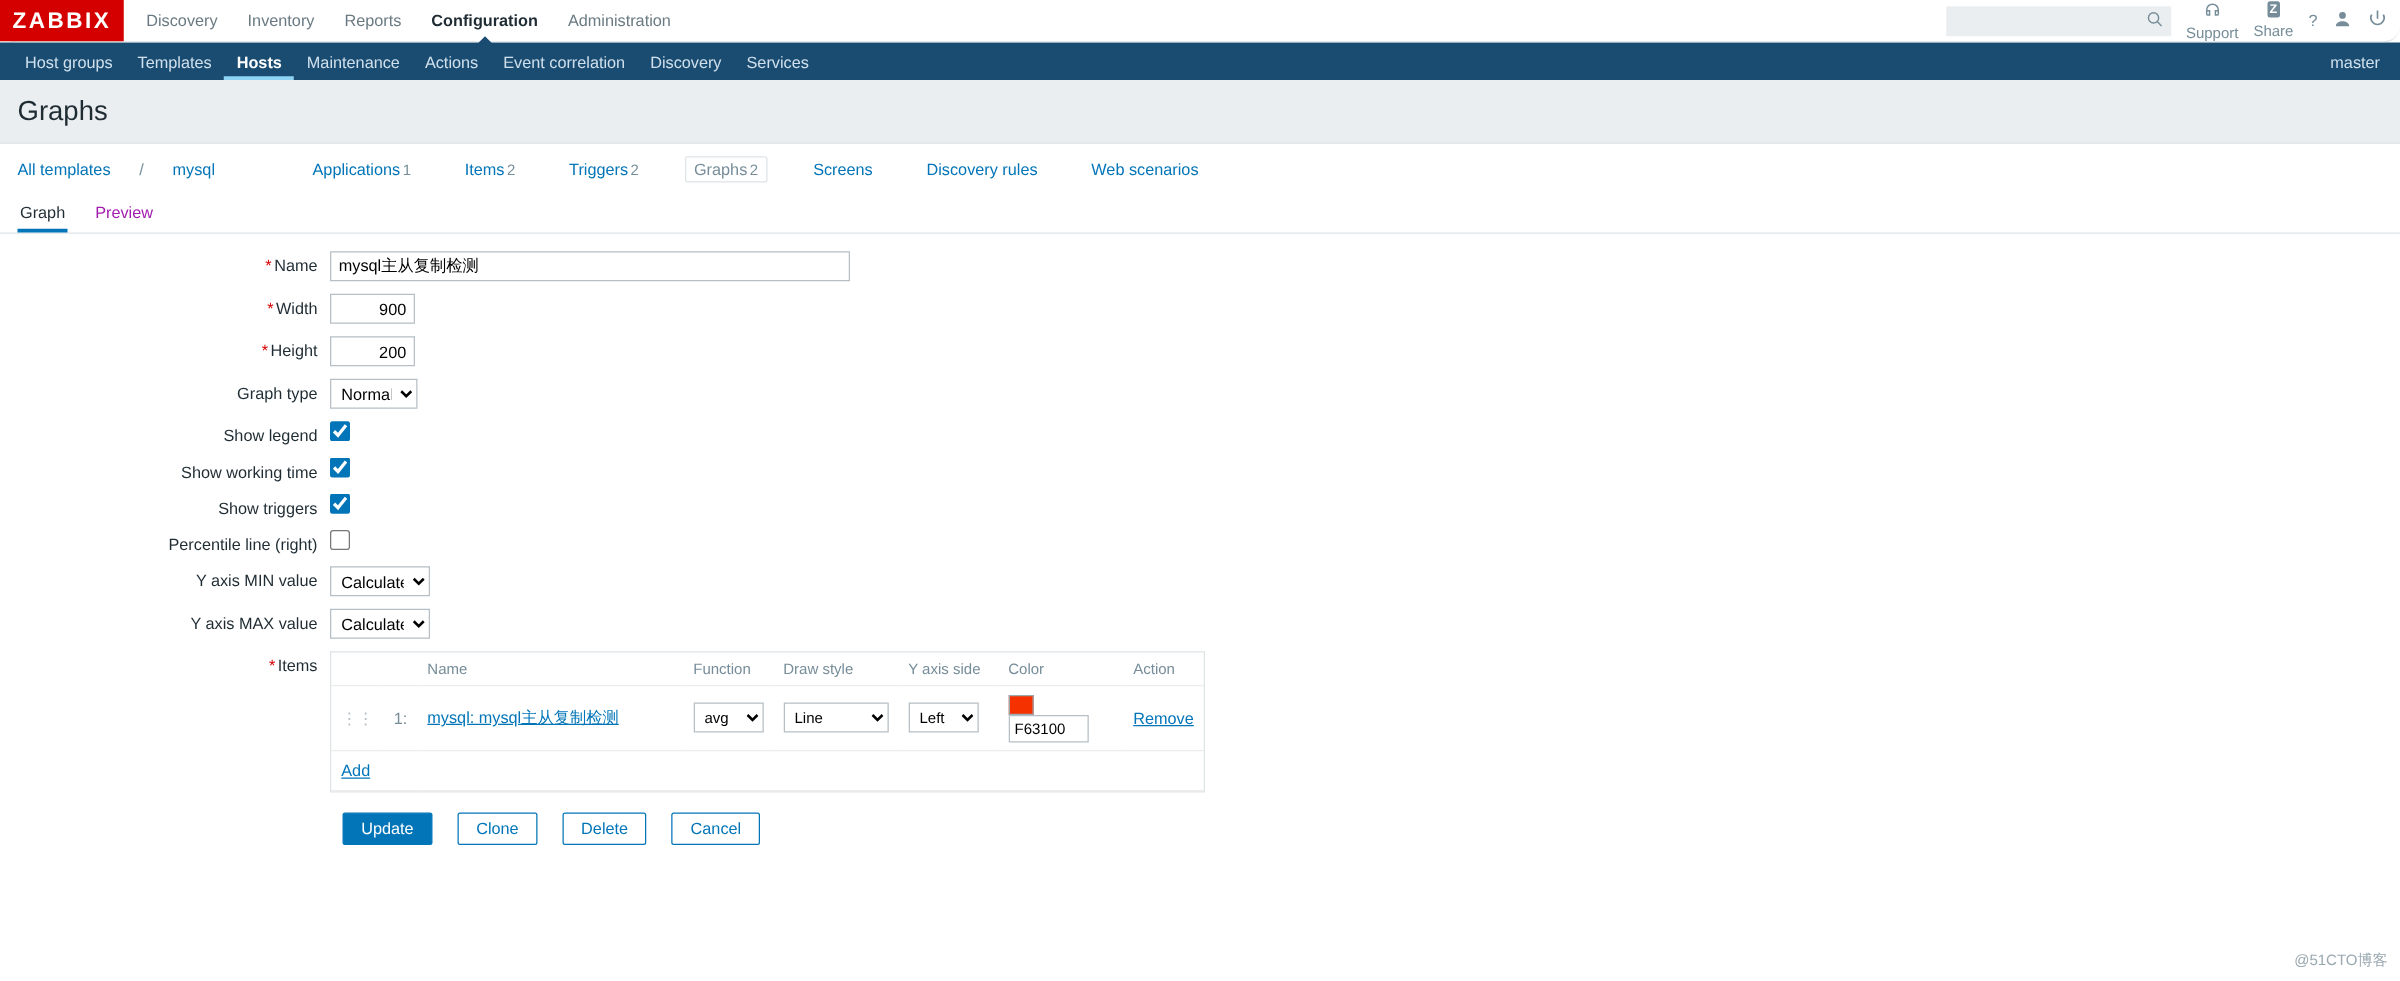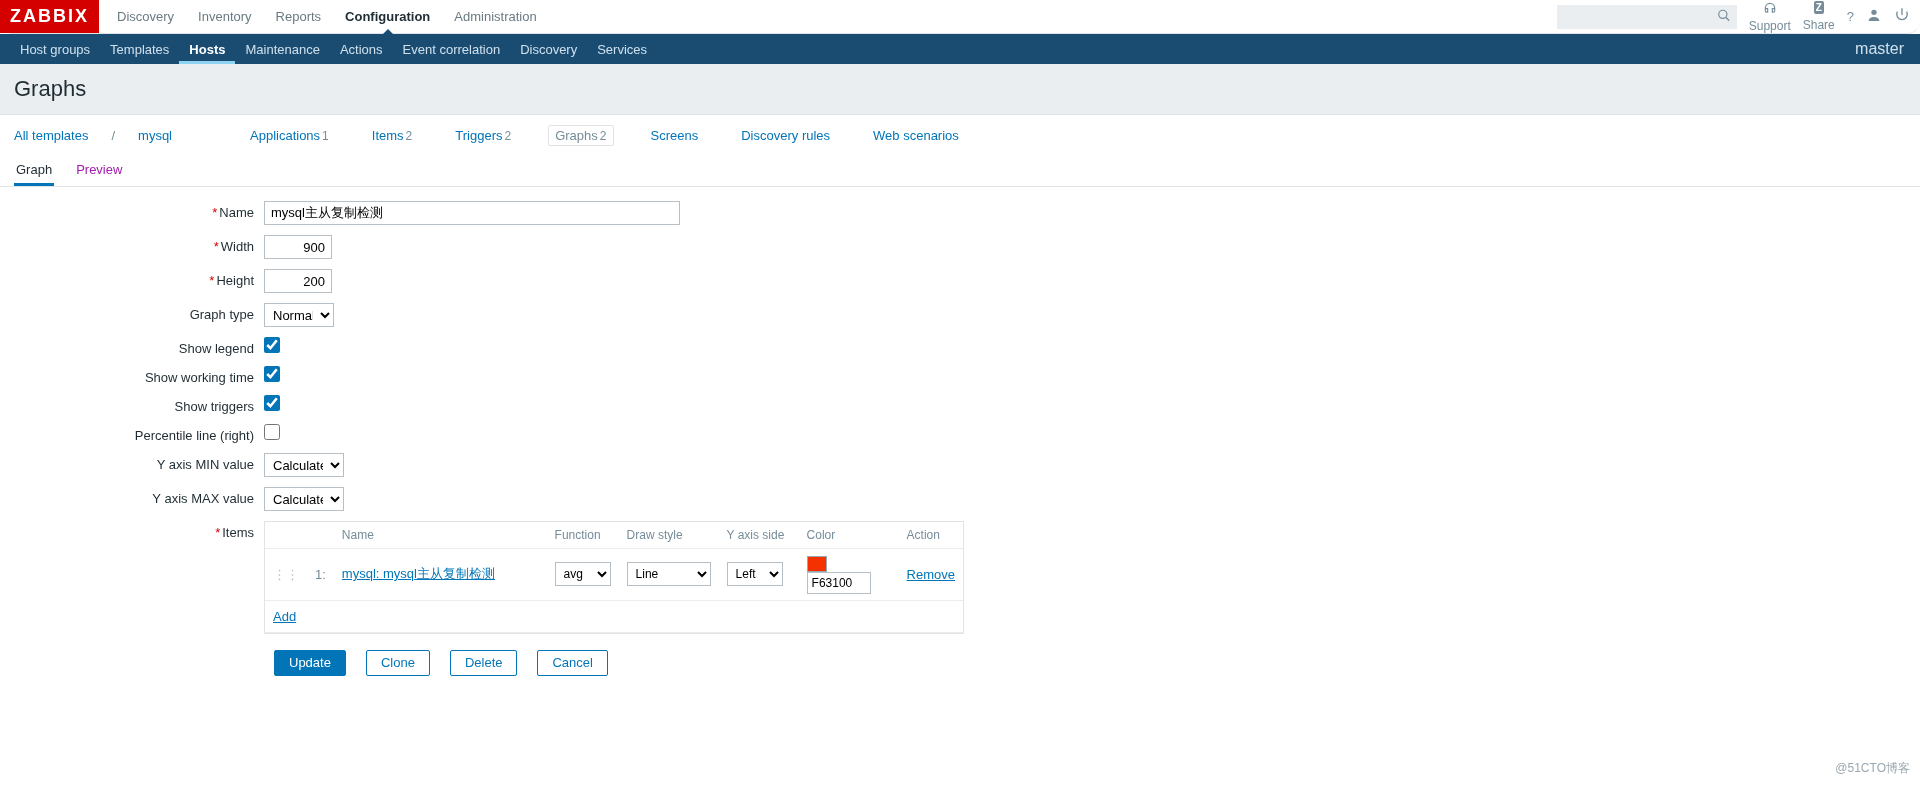--- a/index.html
+++ b/index.html
@@ -18,21 +18,21 @@
   .search-wrap { position: relative; }
   .search-wrap .search-icon { position: absolute; right: 6px; top: 50%; transform: translateY(-50%); color: #768d99; }
   .topnav-right .icon-link { display: flex; align-items: center; gap: 4px; font-size: 12px; color: #768d99; cursor: pointer; flex-direction: column; }
   .topnav-right .icon-btn { color: #768d99; cursor: pointer; }
 
   
   .subnav { background: #1a4c72; height: 30px; display: flex; align-items: center; padding: 0 10px; }
   .subnav ul { list-style: none; display: flex; height: 100%; text-align: right; }
   .subnav ul li { padding: 0 10px; height: 100%; display: flex; align-items: center; color: #cfe0ec; cursor: pointer; font-size: 13px; }
   .subnav ul li.active { color: #fff; border-bottom: 3px solid #8fd3f4; padding-top: 3px; font-weight: 600; }
-  .subnav .right { margin-left: auto; color: #cfe0ec; font-size: 16px; padding-right: 6px; }
+  .subnav .right { margin-left: auto; color: #cfe0ec; font-size: 13px; padding-right: 6px; }
 
   
   .page-header { background: #ebeef0; padding: 12px 14px; border-bottom: 1px solid #dfe4e7; }
   .page-header h1 { font-size: 22px; font-weight: 400; color: #1f2c33; }
 
   
   .templatenav { display: flex; align-items: center; gap: 31px; padding: 10px 14px 0 14px; font-size: 13px; flex-wrap: wrap; }
   .templatenav .sep { color: #768d99; margin: 0 -8px; }
   .templatenav .count { color: #768d99; font-size: 12px; margin-left: 2px; }
   .templatenav .navitem { display: flex; align-items: center; padding: 2px 6px; }

